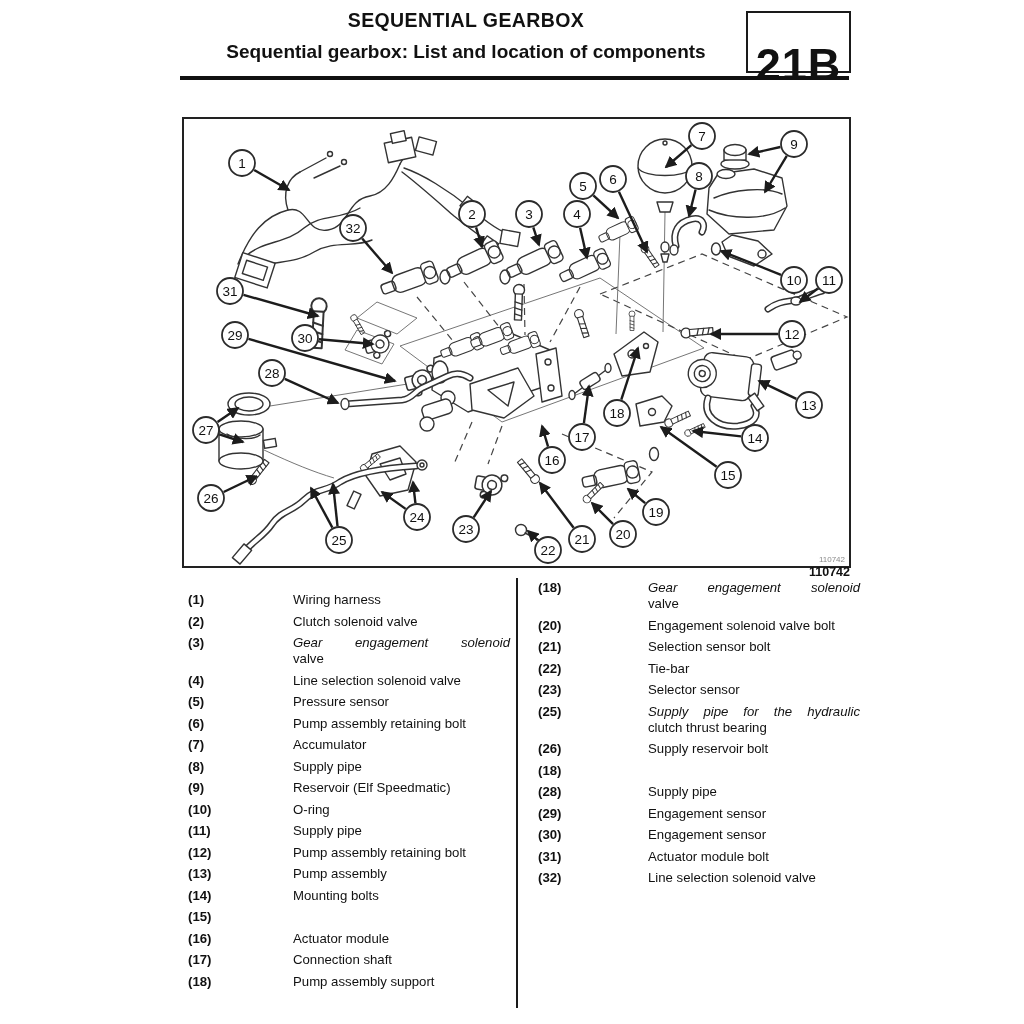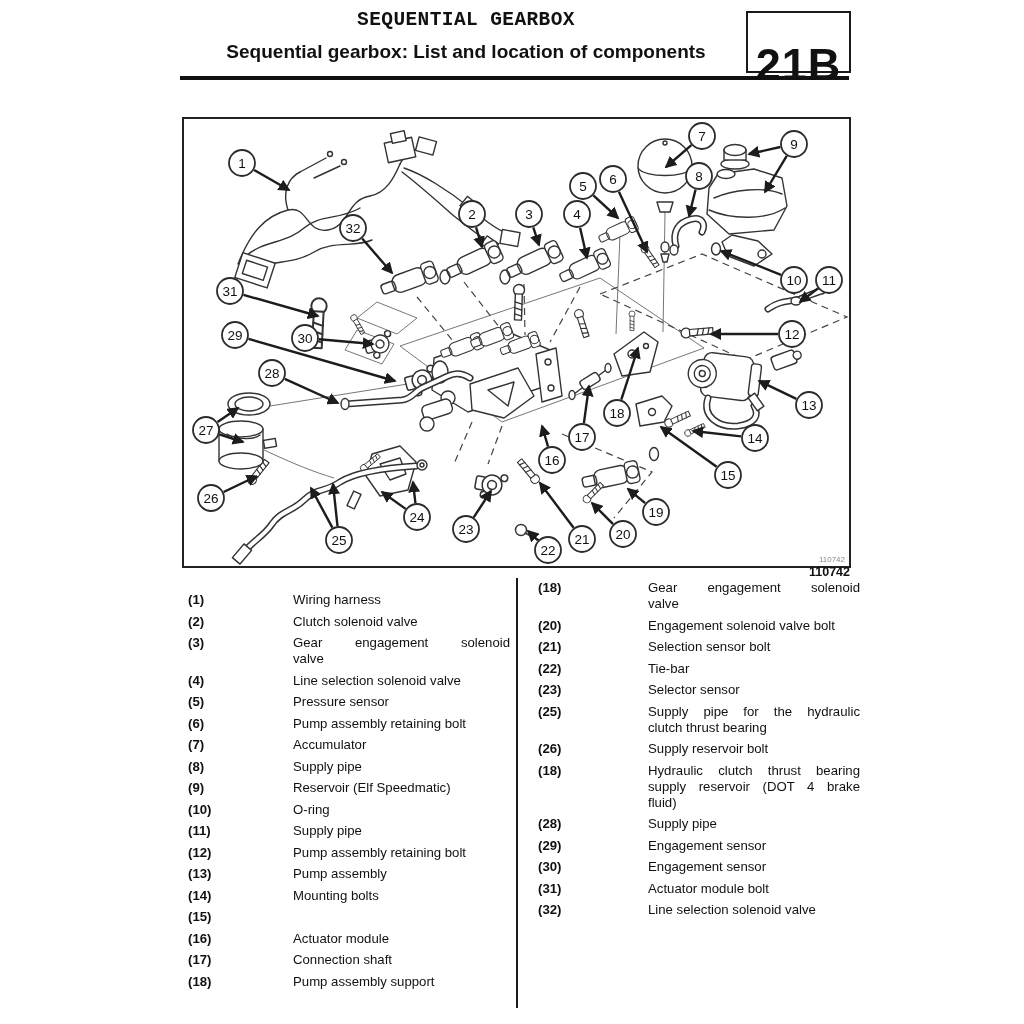--- a/index.html
+++ b/index.html
@@ -1,21 +1,21 @@
 <!DOCTYPE html>
 <html><head>
 <meta charset="utf-8">
 <style>
   html,body{margin:0;padding:0;background:#fff;}
   #page{position:relative;width:1024px;height:1024px;background:#ffffff;overflow:hidden;
         font-family:"Liberation Sans","DejaVu Sans",sans-serif;color:#111;}
 
   
   #header-block{position:absolute;left:170px;top:8px;width:592px;text-align:center;}
-  #doc-title{font-size:19.5px;font-weight:bold;letter-spacing:.4px;margin:0;line-height:24px;font-family:Liberation Mono, monospace;}
+  #doc-title{font-size:19.5px;font-weight:bold;letter-spacing:.4px;margin:0;line-height:24px;}
   #doc-subtitle{font-size:19px;font-weight:bold;margin:0;line-height:24px;margin-top:8px;text-align:center;}
   #section-box{position:absolute;left:746px;top:11px;width:101px;height:58px;
                border:2.5px solid #1a1a1a;display:flex;align-items:center;justify-content:center;}
   #section-code{font-size:45px;font-weight:bold;letter-spacing:1px;line-height:1;margin-top:44px;}
   #header-rule{position:absolute;left:180px;top:76px;width:669px;height:3.5px;background:#111;}
 
   
   #figure-box{position:absolute;left:182px;top:117px;width:665px;height:447px;
               border:2px solid #222;background:#fff;}
   #figure-svg{position:absolute;left:0;top:0;width:665px;height:447px;}
@@ -37,21 +37,21 @@
 
   
   #col-divider{position:absolute;left:516px;top:578px;width:1.5px;height:430px;background:#1a1a1a;}
   .pl-col{position:absolute;font-size:13.2px;line-height:16px;}
   #pl-left{left:188px;top:592px;width:322px;}
   #pl-right{left:538px;top:580px;width:322px;}
   .pl-row{display:flex;margin-bottom:5.5px;}
   .pl-num{font-weight:bold;flex:0 0 105px;}
   #pl-right .pl-num{flex-basis:110px;}
   .pl-label{flex:1;}
-  .jline{text-align:justify;text-align-last:justify;}
+  .jline{text-align:justify;text-align-last:justify;font-style:italic;}
 </style>
 </head>
 <body>
 
 <div id="page">
 
   <div id="header-block">
     <div id="doc-title">SEQUENTIAL GEARBOX</div>
     <div id="doc-subtitle">Sequential gearbox: List and location of components</div>
   </div>
@@ -553,25 +553,20 @@
         </div>
       </div>
       <div class="pl-row">
         <div class="pl-num">(26)</div>
         <div class="pl-label">
           <div>Supply reservoir bolt</div>
         </div>
       </div>
       <div class="pl-row">
         <div class="pl-num">(18)</div>
-        <div class="pl-label">
-          <div class="jline">Hydraulic clutch thrust bearing</div>
-          <div class="jline">supply reservoir (DOT 4 brake</div>
-          <div>fluid)</div>
-        </div>
       </div>
       <div class="pl-row">
         <div class="pl-num">(28)</div>
         <div class="pl-label">
           <div>Supply pipe</div>
         </div>
       </div>
       <div class="pl-row">
         <div class="pl-num">(29)</div>
         <div class="pl-label">

